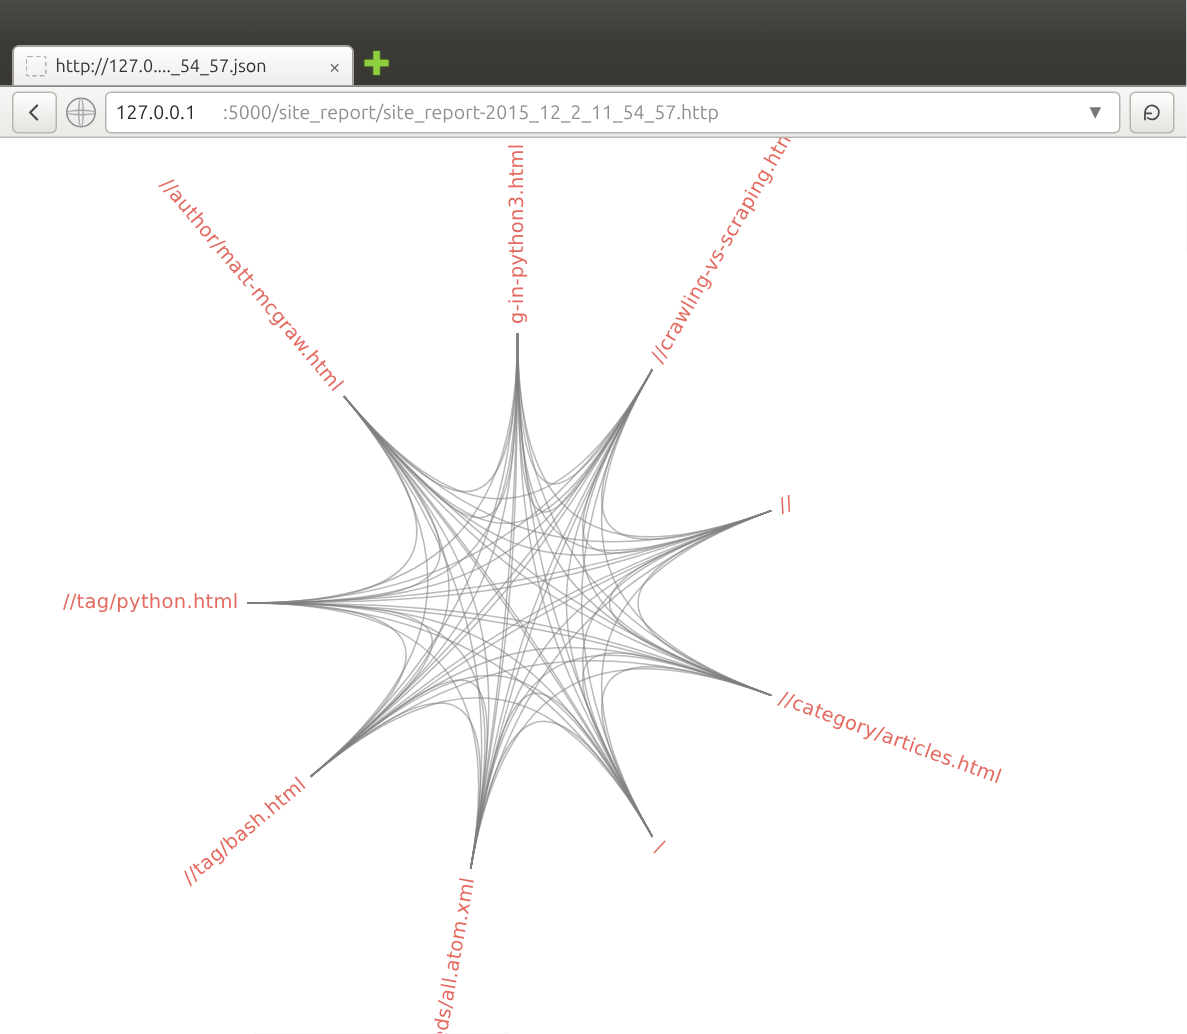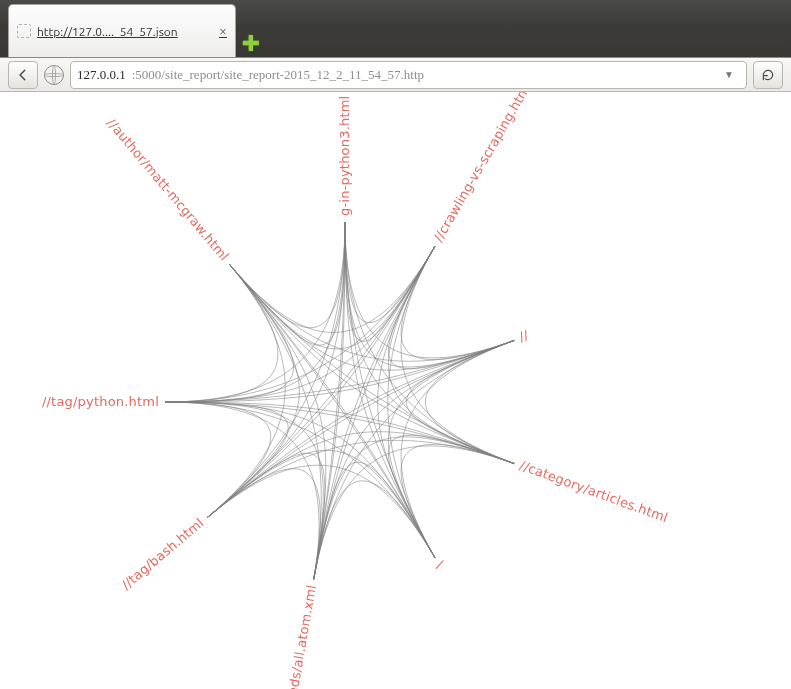--- a/index.html
+++ b/index.html
@@ -28,26 +28,25 @@
   .tab {
     height: 26px;
     min-width: 210px;
     background: linear-gradient(to bottom,#fdfdfd 0%, #eeedec 100%);
     border: 1px solid #a8a49d;
     border-bottom: none;
     border-top-left-radius: 5px;
     border-top-right-radius: 5px;
     display: flex;
     align-items: center;
-    padding: 13px 8px;
+    padding: 0 8px;
     font-size: 12px;
     color: #333;
     gap: 6px;
     position: relative;
-    text-decoration: underline;
   }
   .tab .favicon {
     width: 14px; height: 14px;
     border: 1px dashed #b0b0b0;
     border-radius: 2px;
     box-sizing: border-box;
   }
   .tab .title {
     flex: 1;
     white-space: nowrap;
@@ -117,22 +116,21 @@
   .urlbar {
     flex: 1;
     height: 26px;
     border: 1px solid #b7b5b0;
     border-radius: 4px;
     background: #fff;
     display: flex;
     align-items: center;
     padding: 0 6px;
     font-size: 13px;
-    gap: 6px;
-    font-family: Liberation Serif, serif;
+    gap: 18px;
   }
   .urlbar .host { color: #2b2b2b; }
   .urlbar .path { color: #8f8f8f; }
   .dropdown {
     color: #777;
     font-size: 10px;
     padding: 0 4px;
     margin-right: 2px;
     cursor: pointer;
   }

